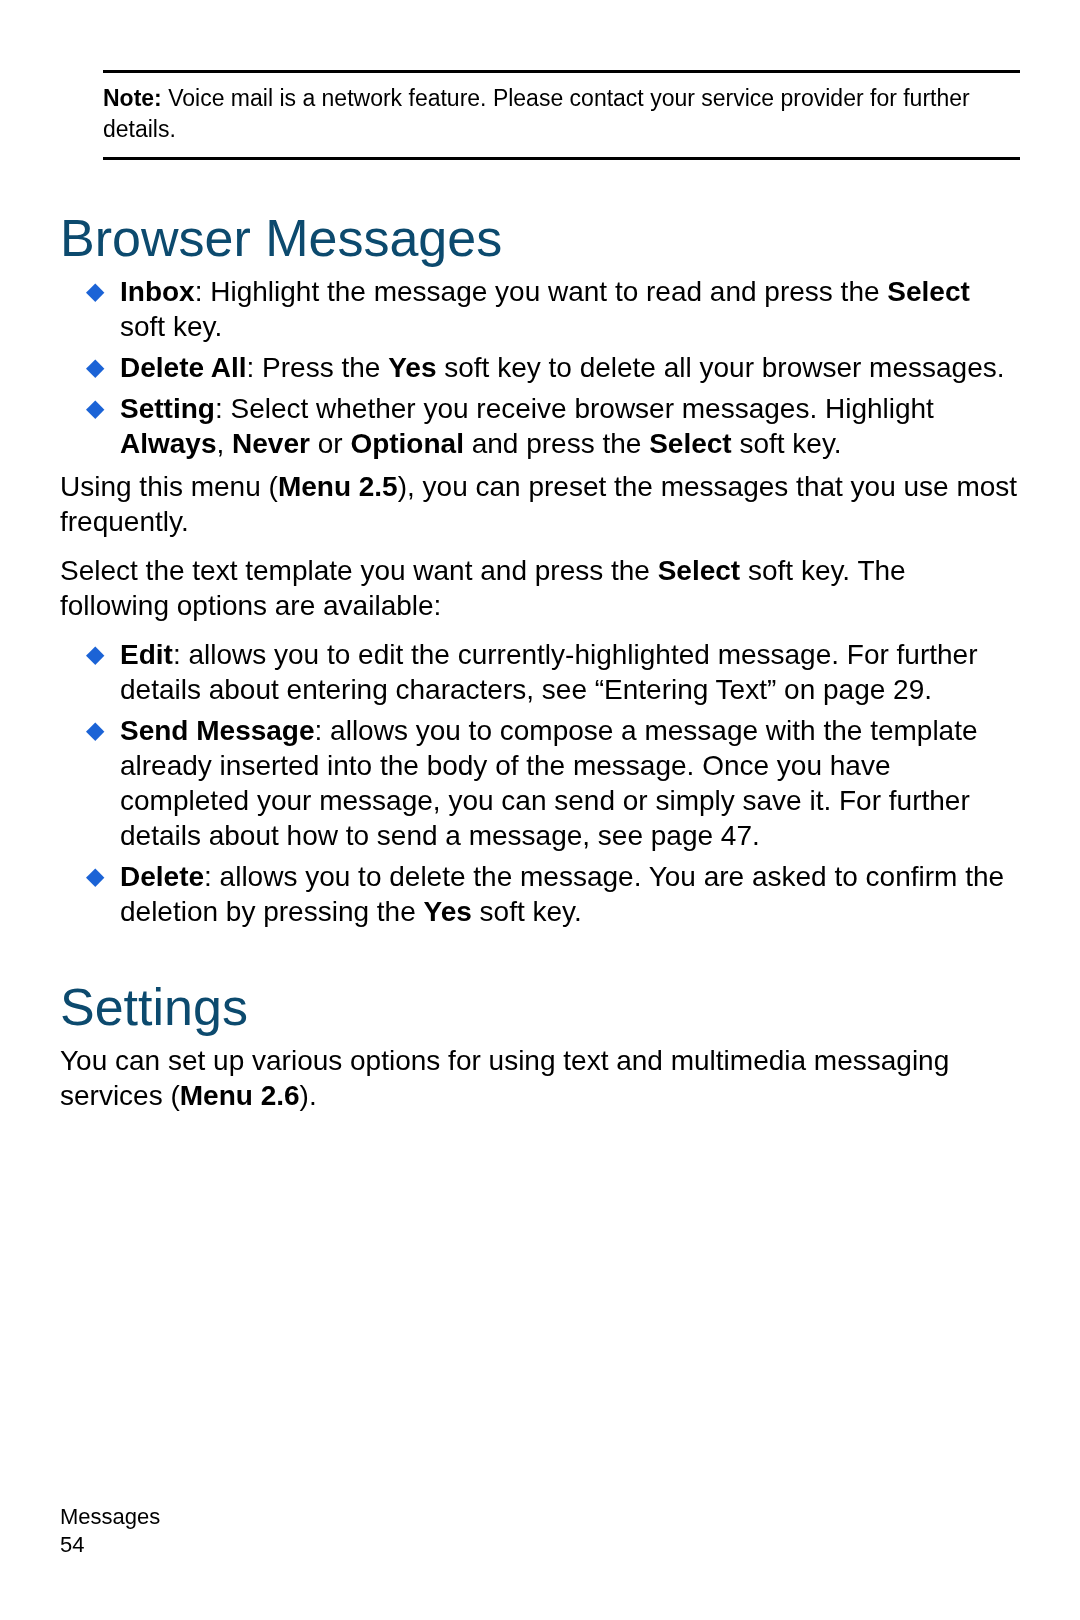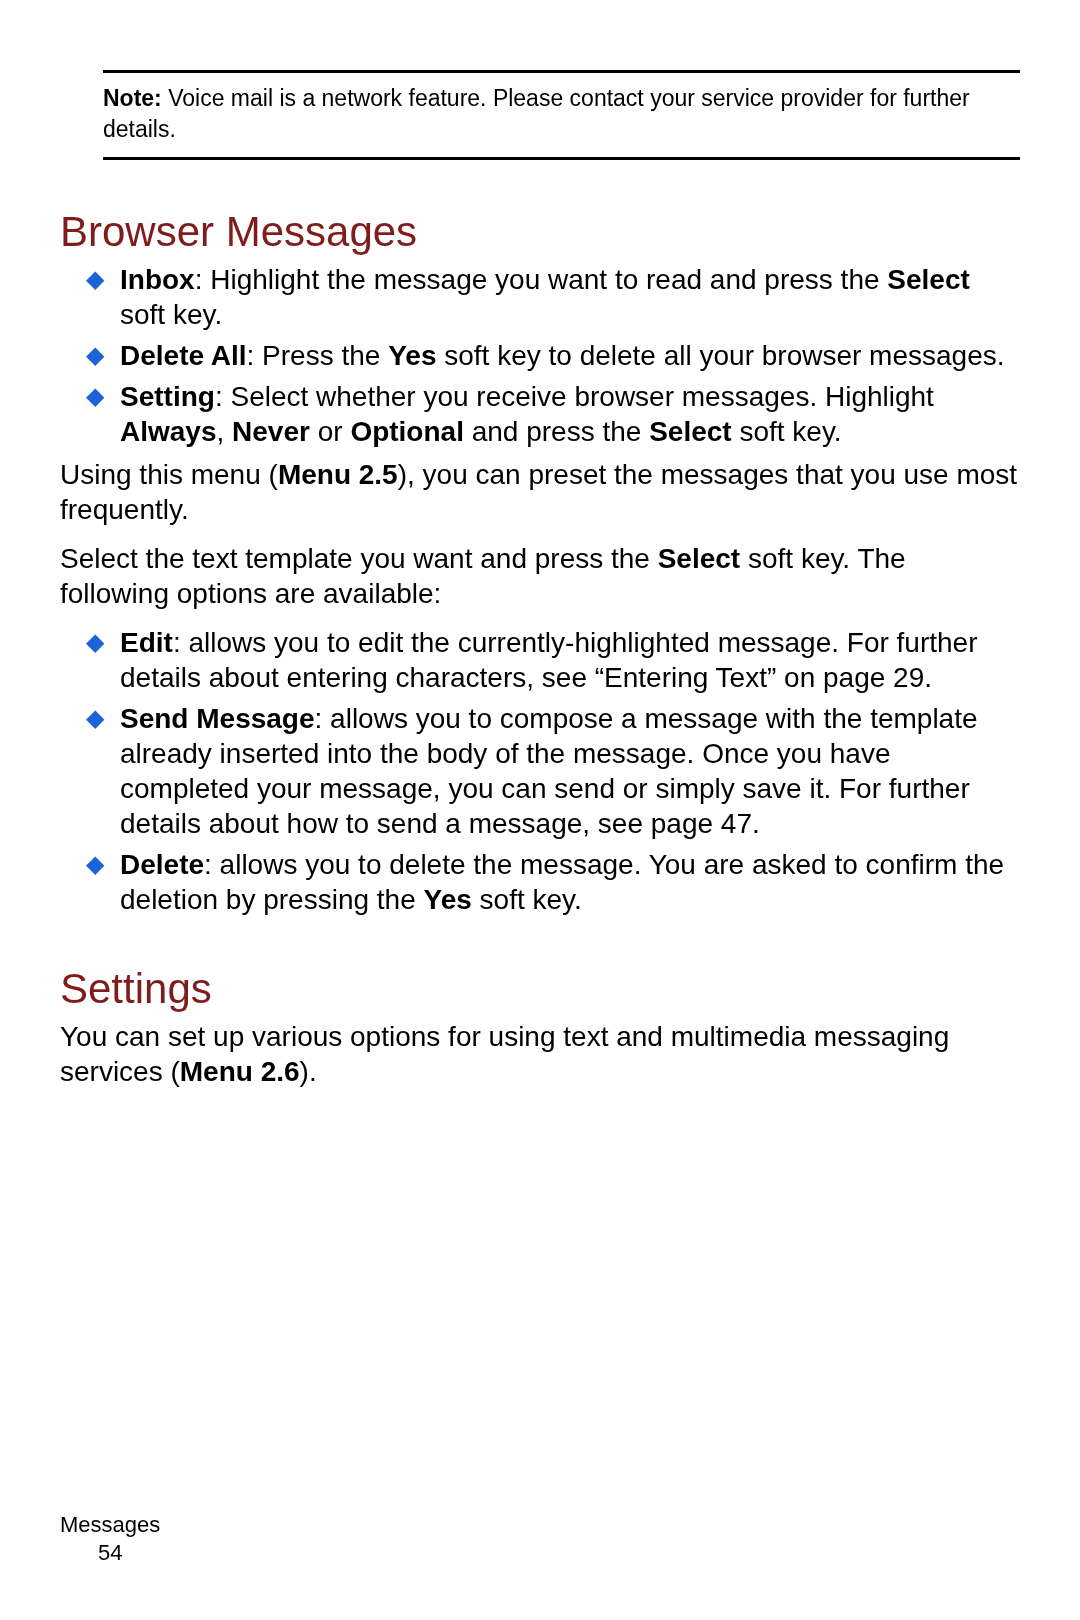--- a/index.html
+++ b/index.html
@@ -20,22 +20,22 @@
     border-top: 3px solid #000;
     border-bottom: 3px solid #000;
     padding: 10px 0 12px 0;
     line-height: 1.35;
     font-size: 23px;
     margin-left: 43px;
   }
   h2.section-title {
     font-family: Arial, Helvetica, sans-serif;
     font-weight: 400;
-    color: #7f1d1d;
-    font-size: 42px;
+    color: #0c4a6e;
+    font-size: 52px;
     margin: 48px 0 6px 0;
     letter-spacing: 0px;
   }
   p.body {
     font-size: 28px;
     line-height: 1.25;
     margin: 4px 0 14px 0;
   }
   ul.diamond-list {
     list-style: none;
@@ -54,25 +54,24 @@
     content: "◆";
     position: absolute;
     left: 0;
     top: 2px;
     color: #1b63d6;
     font-size: 24px;
   }
   .b { font-weight: 700; }
   .footer {
     position: absolute;
-    bottom: 52px;
+    bottom: 60px;
     left: 60px;
     font-size: 22px;
     line-height: 1.3;
-    text-align: center;
   }
 </style>
 </head>
 <body>
 
 <div class="page">
 
   <div class="note-box">
     <span class="b">Note:</span><span> Voice mail is a network feature. Please contact your service provider for further details.</span>
   </div>

